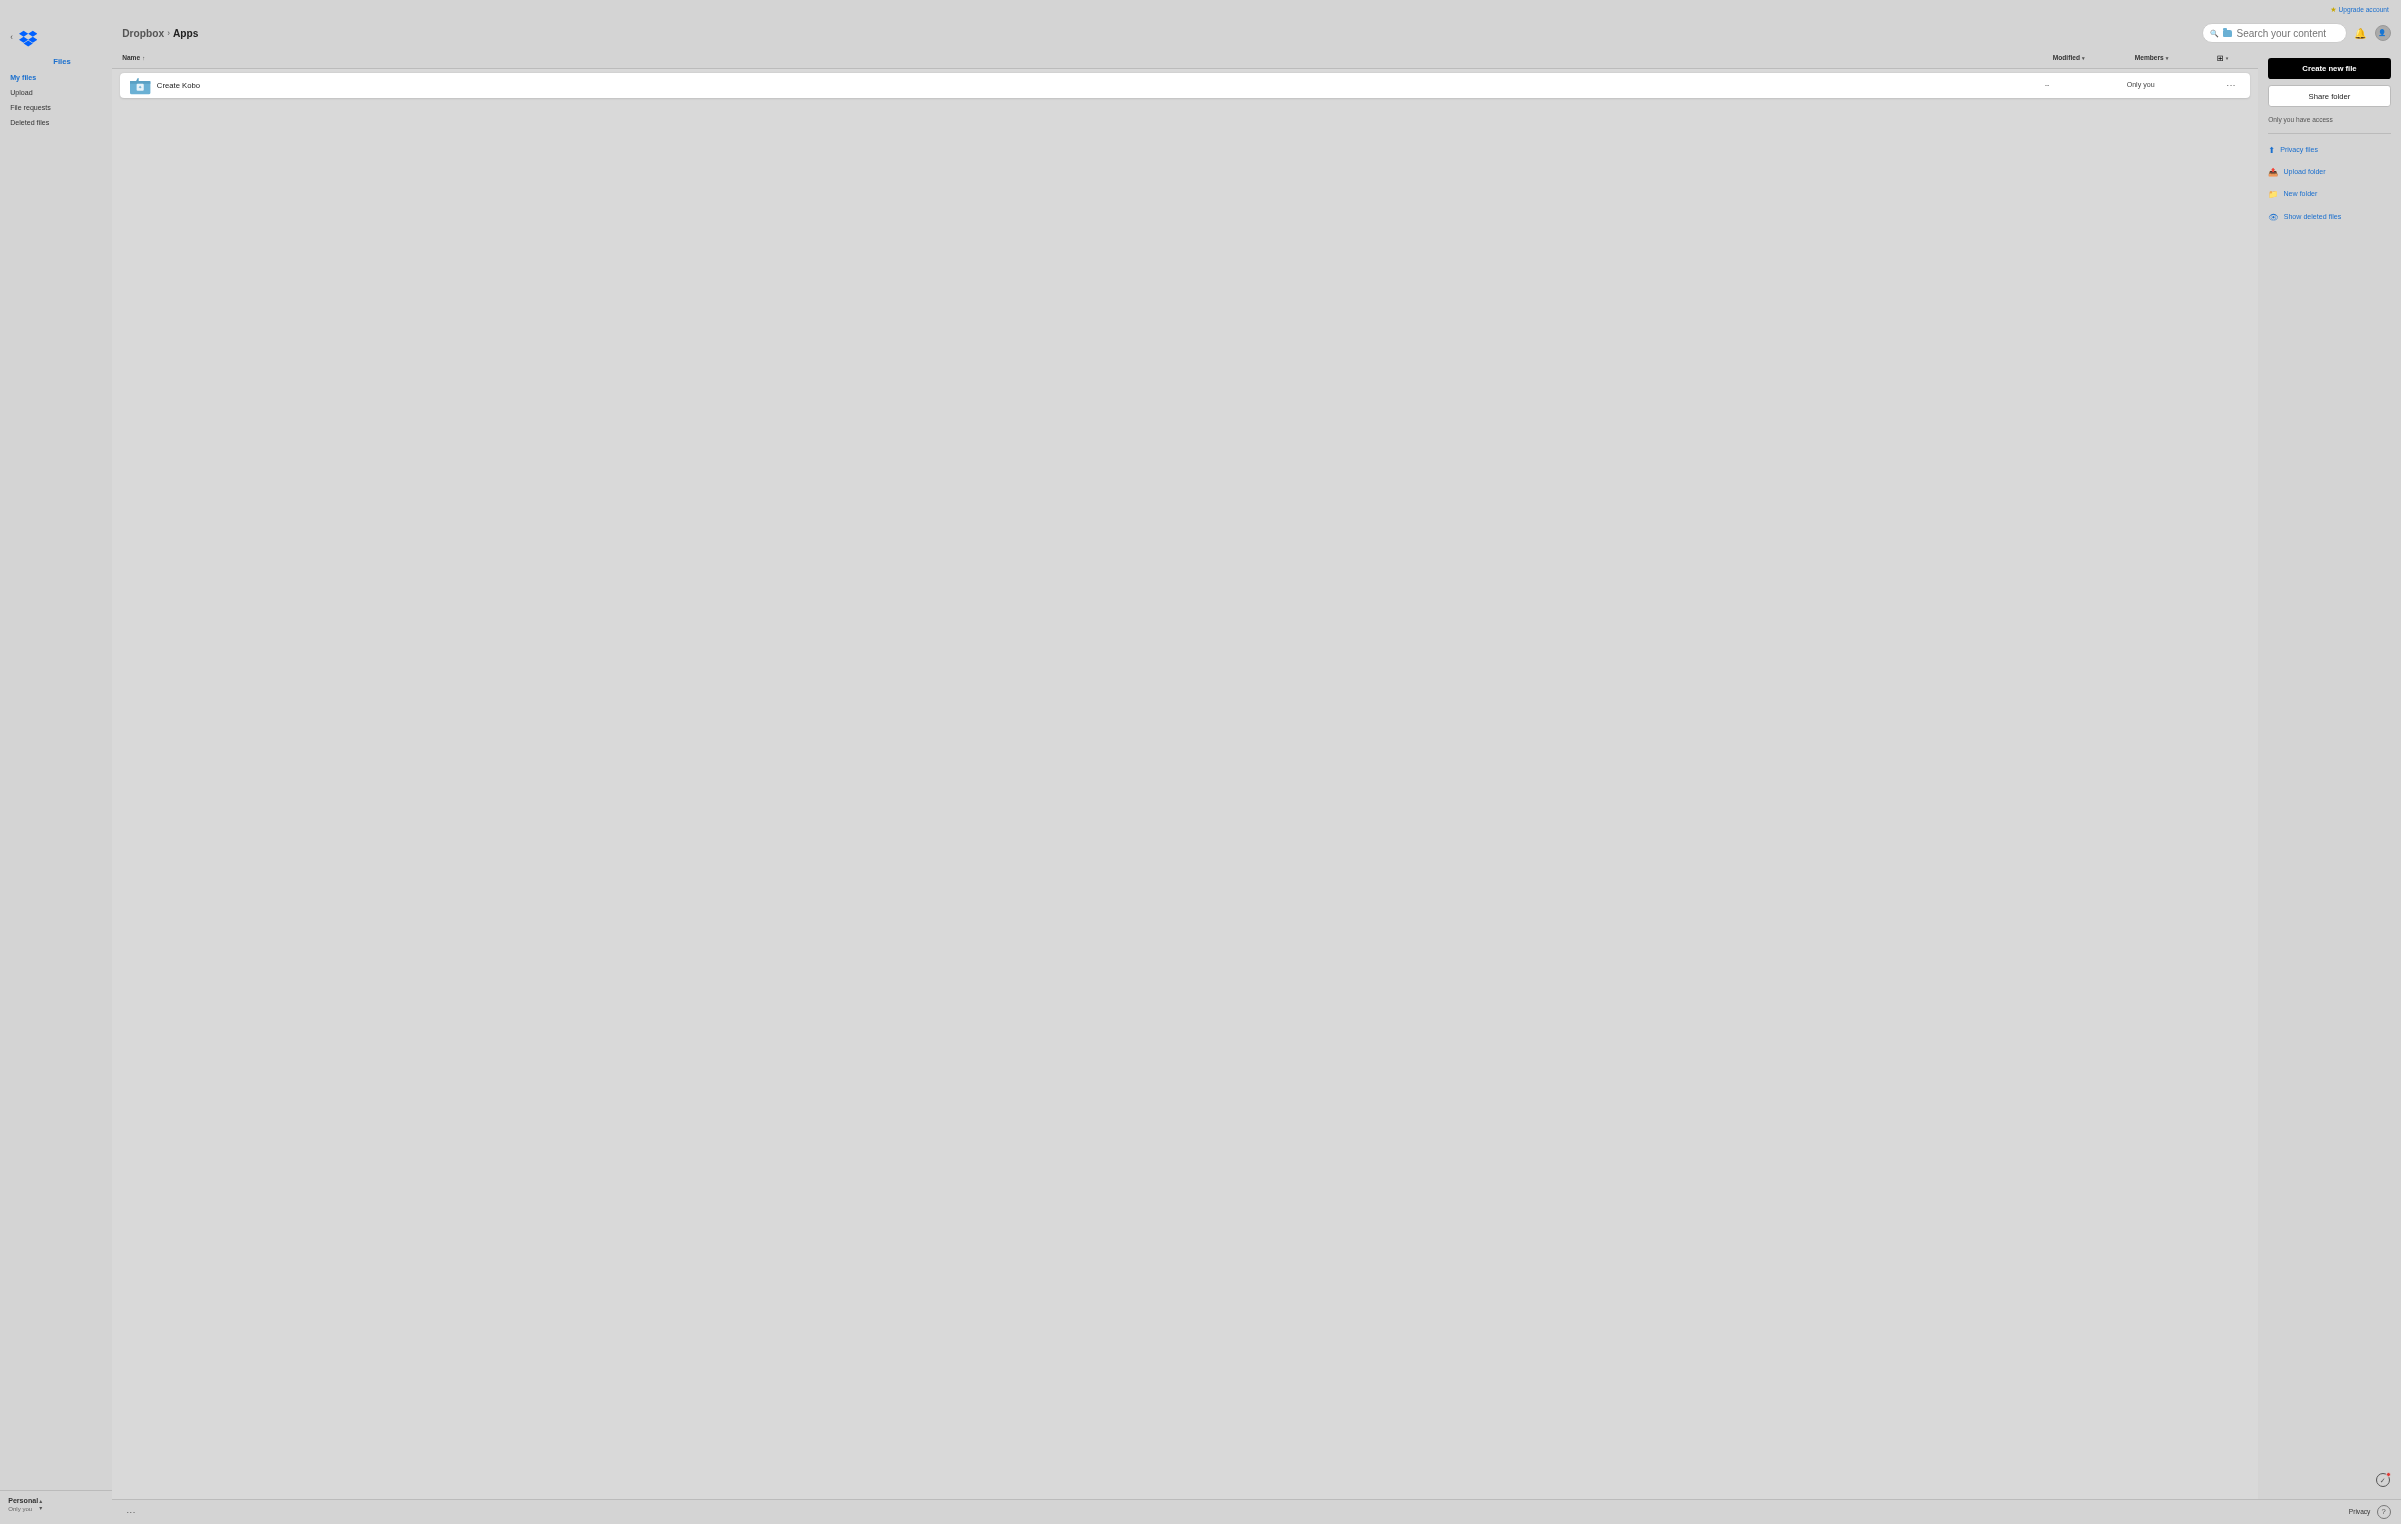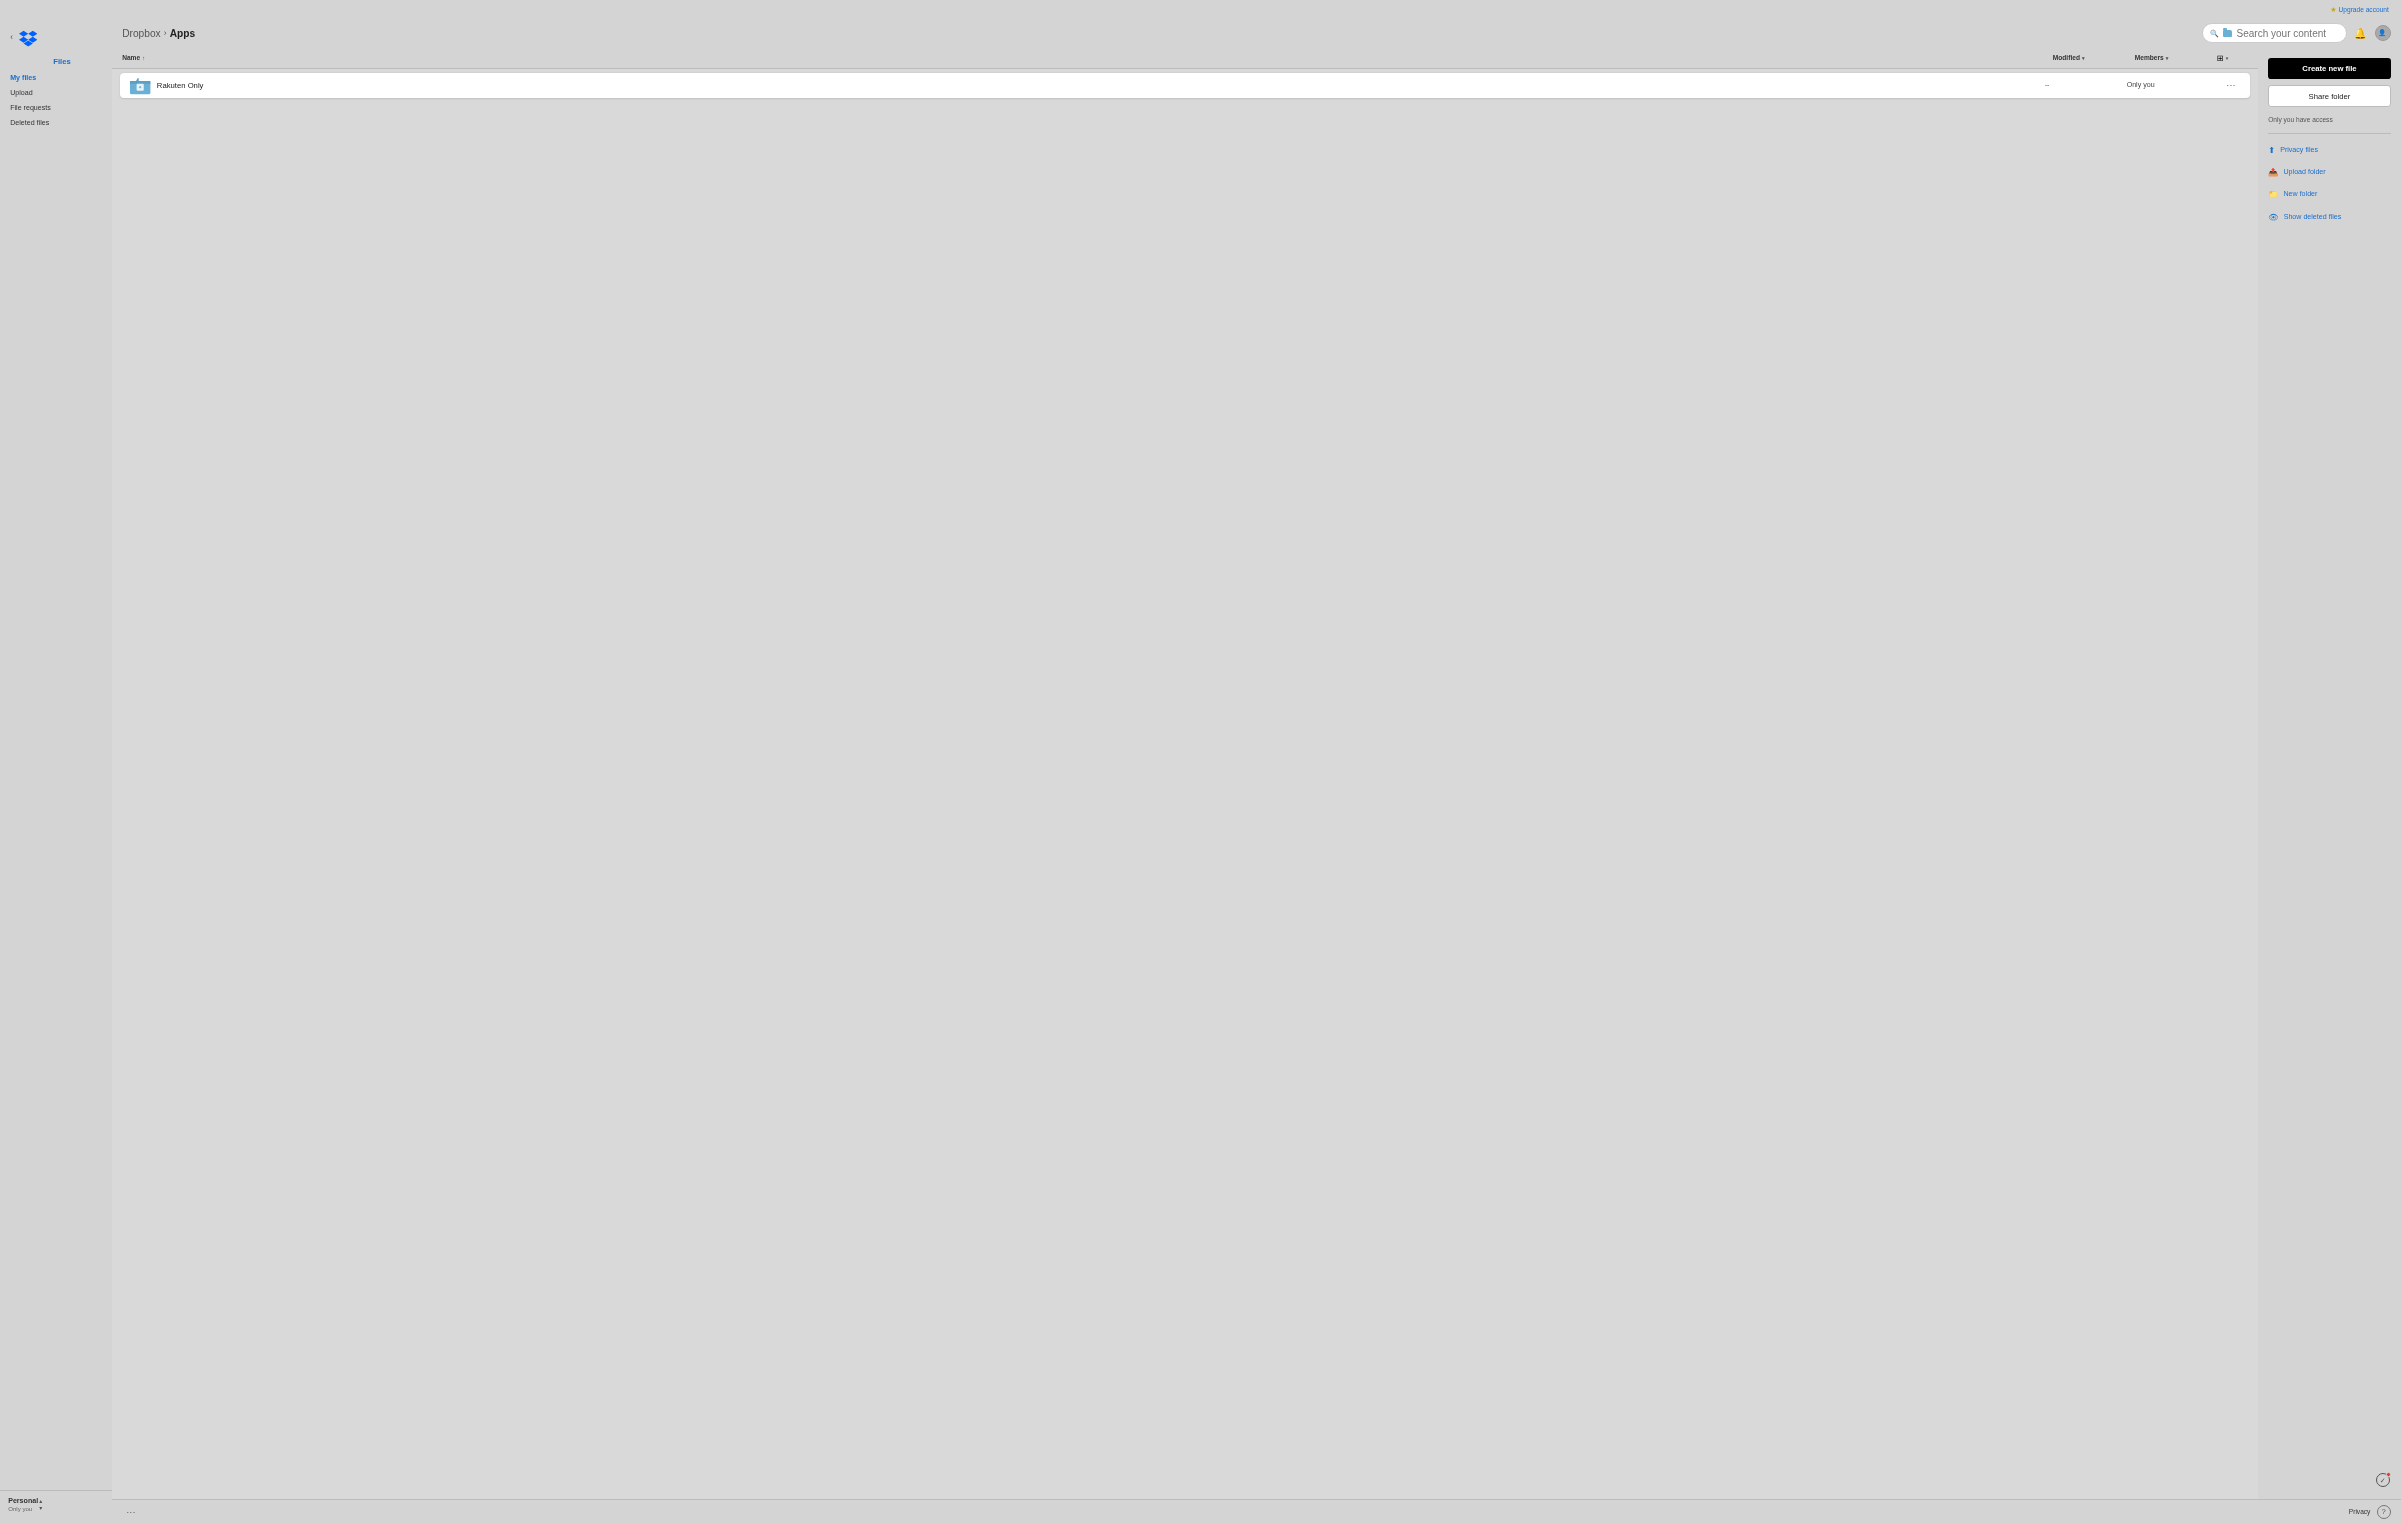--- a/index.html
+++ b/index.html
@@ -129,21 +129,21 @@
       font-size: 10.2px;
       color: #333;
       display: flex;
       align-items: center;
       gap: 3.1px;
       flex: 1;
     }
     .breadcrumb .dropbox-link {
       color: #555;
       text-decoration: none;
-      font-weight: 400;
+      font-weight: 700;
     }
     .breadcrumb .chevron {
       color: #555;
       font-size: 8.2px;
     }
     .breadcrumb .current {
       font-weight: 700;
       color: #222;
     }
     .search-bar {
@@ -553,21 +553,21 @@
 
             <div class="folder-puzzle-icon">
               <svg viewBox="0 0 40 36" xmlns="http://www.w3.org/2000/svg">
                 <rect x="0" y="8" width="40" height="26" rx="3" fill="#6ab0d4"></rect>
                 <path d="M0 13 L0 8 Q0 8 8 8 L12 8 L14 4 Q14 2 17 2 L17 8 L40 8 L40 13 Z" fill="#5aa0c4"></path>
 
                 <rect x="13" y="13" width="14" height="14" rx="2" fill="white" opacity="0.85"></rect>
                 <text x="20" y="24" text-anchor="middle" font-size="10" fill="#6ab0d4">✦</text>
               </svg>
             </div>
-            <span class="file-name-text">Rakuten Only</span>
+            <span class="file-name-text">Create Kobo</span>
           </div>
           <div class="col-modified-val">--</div>
           <div class="col-members-val">Only you</div>
           <div class="col-actions-val">
             <button class="more-btn">···</button>
           </div>
         </div>
 
       </div>
 

